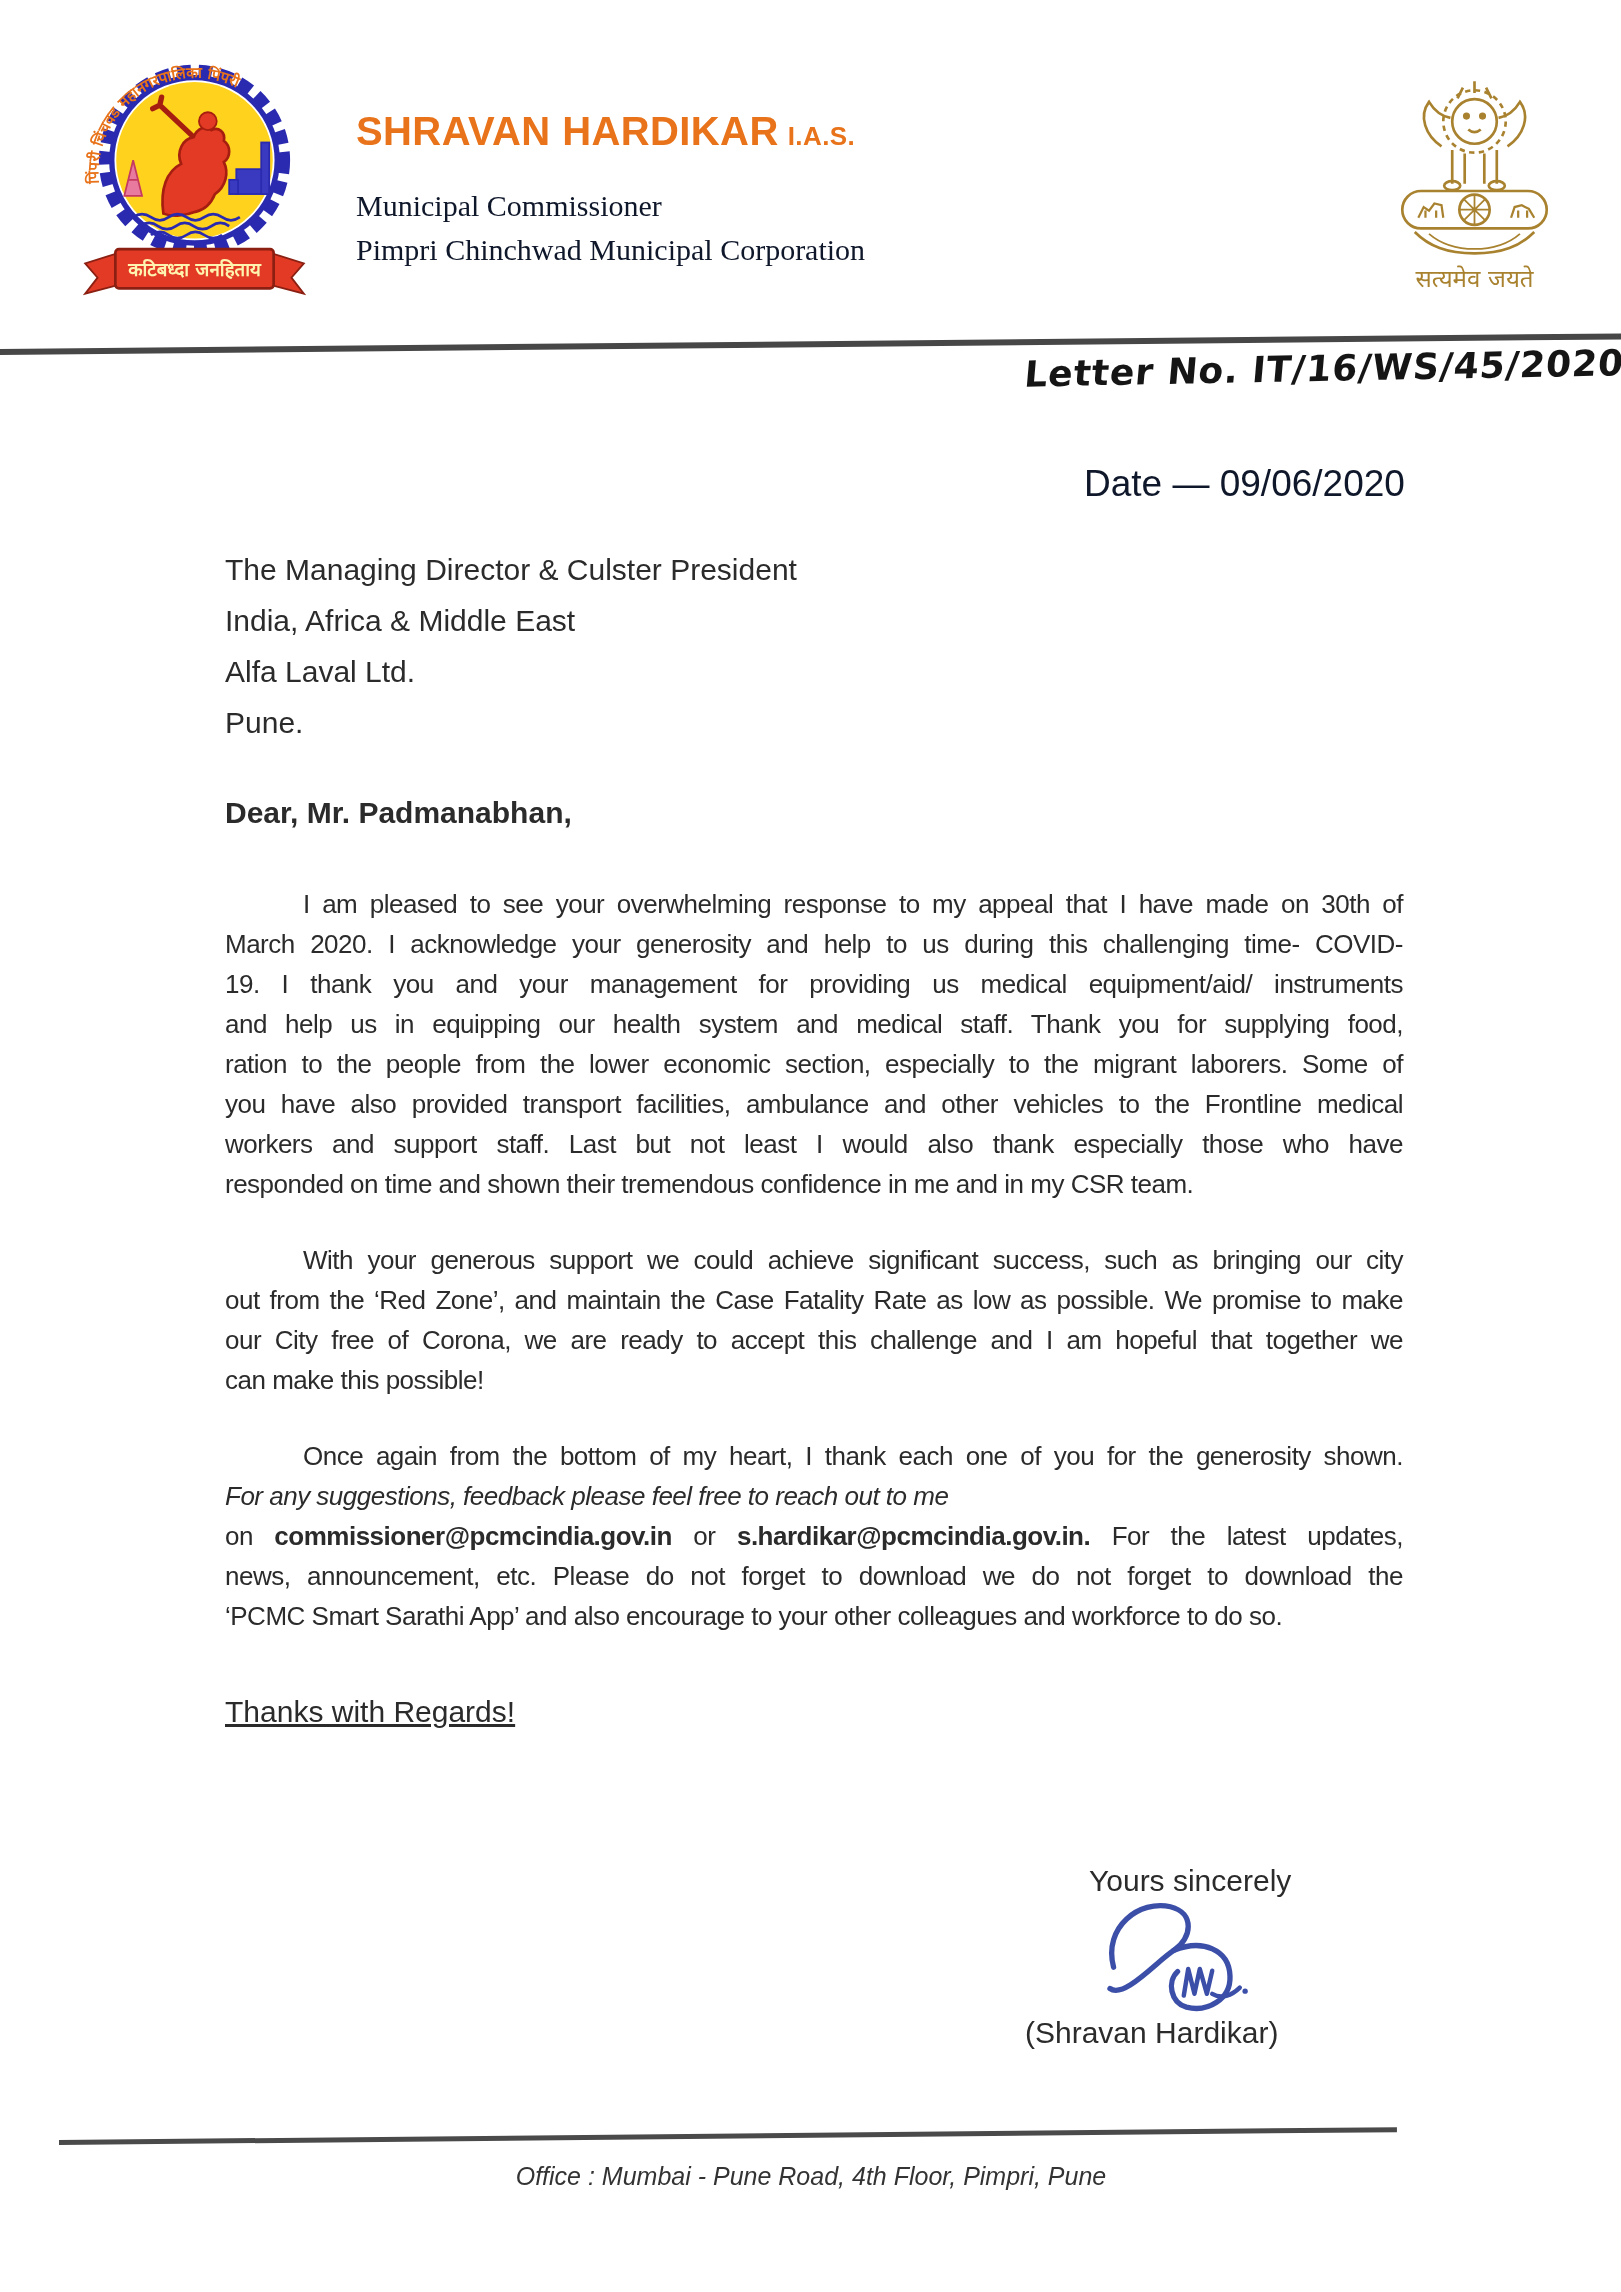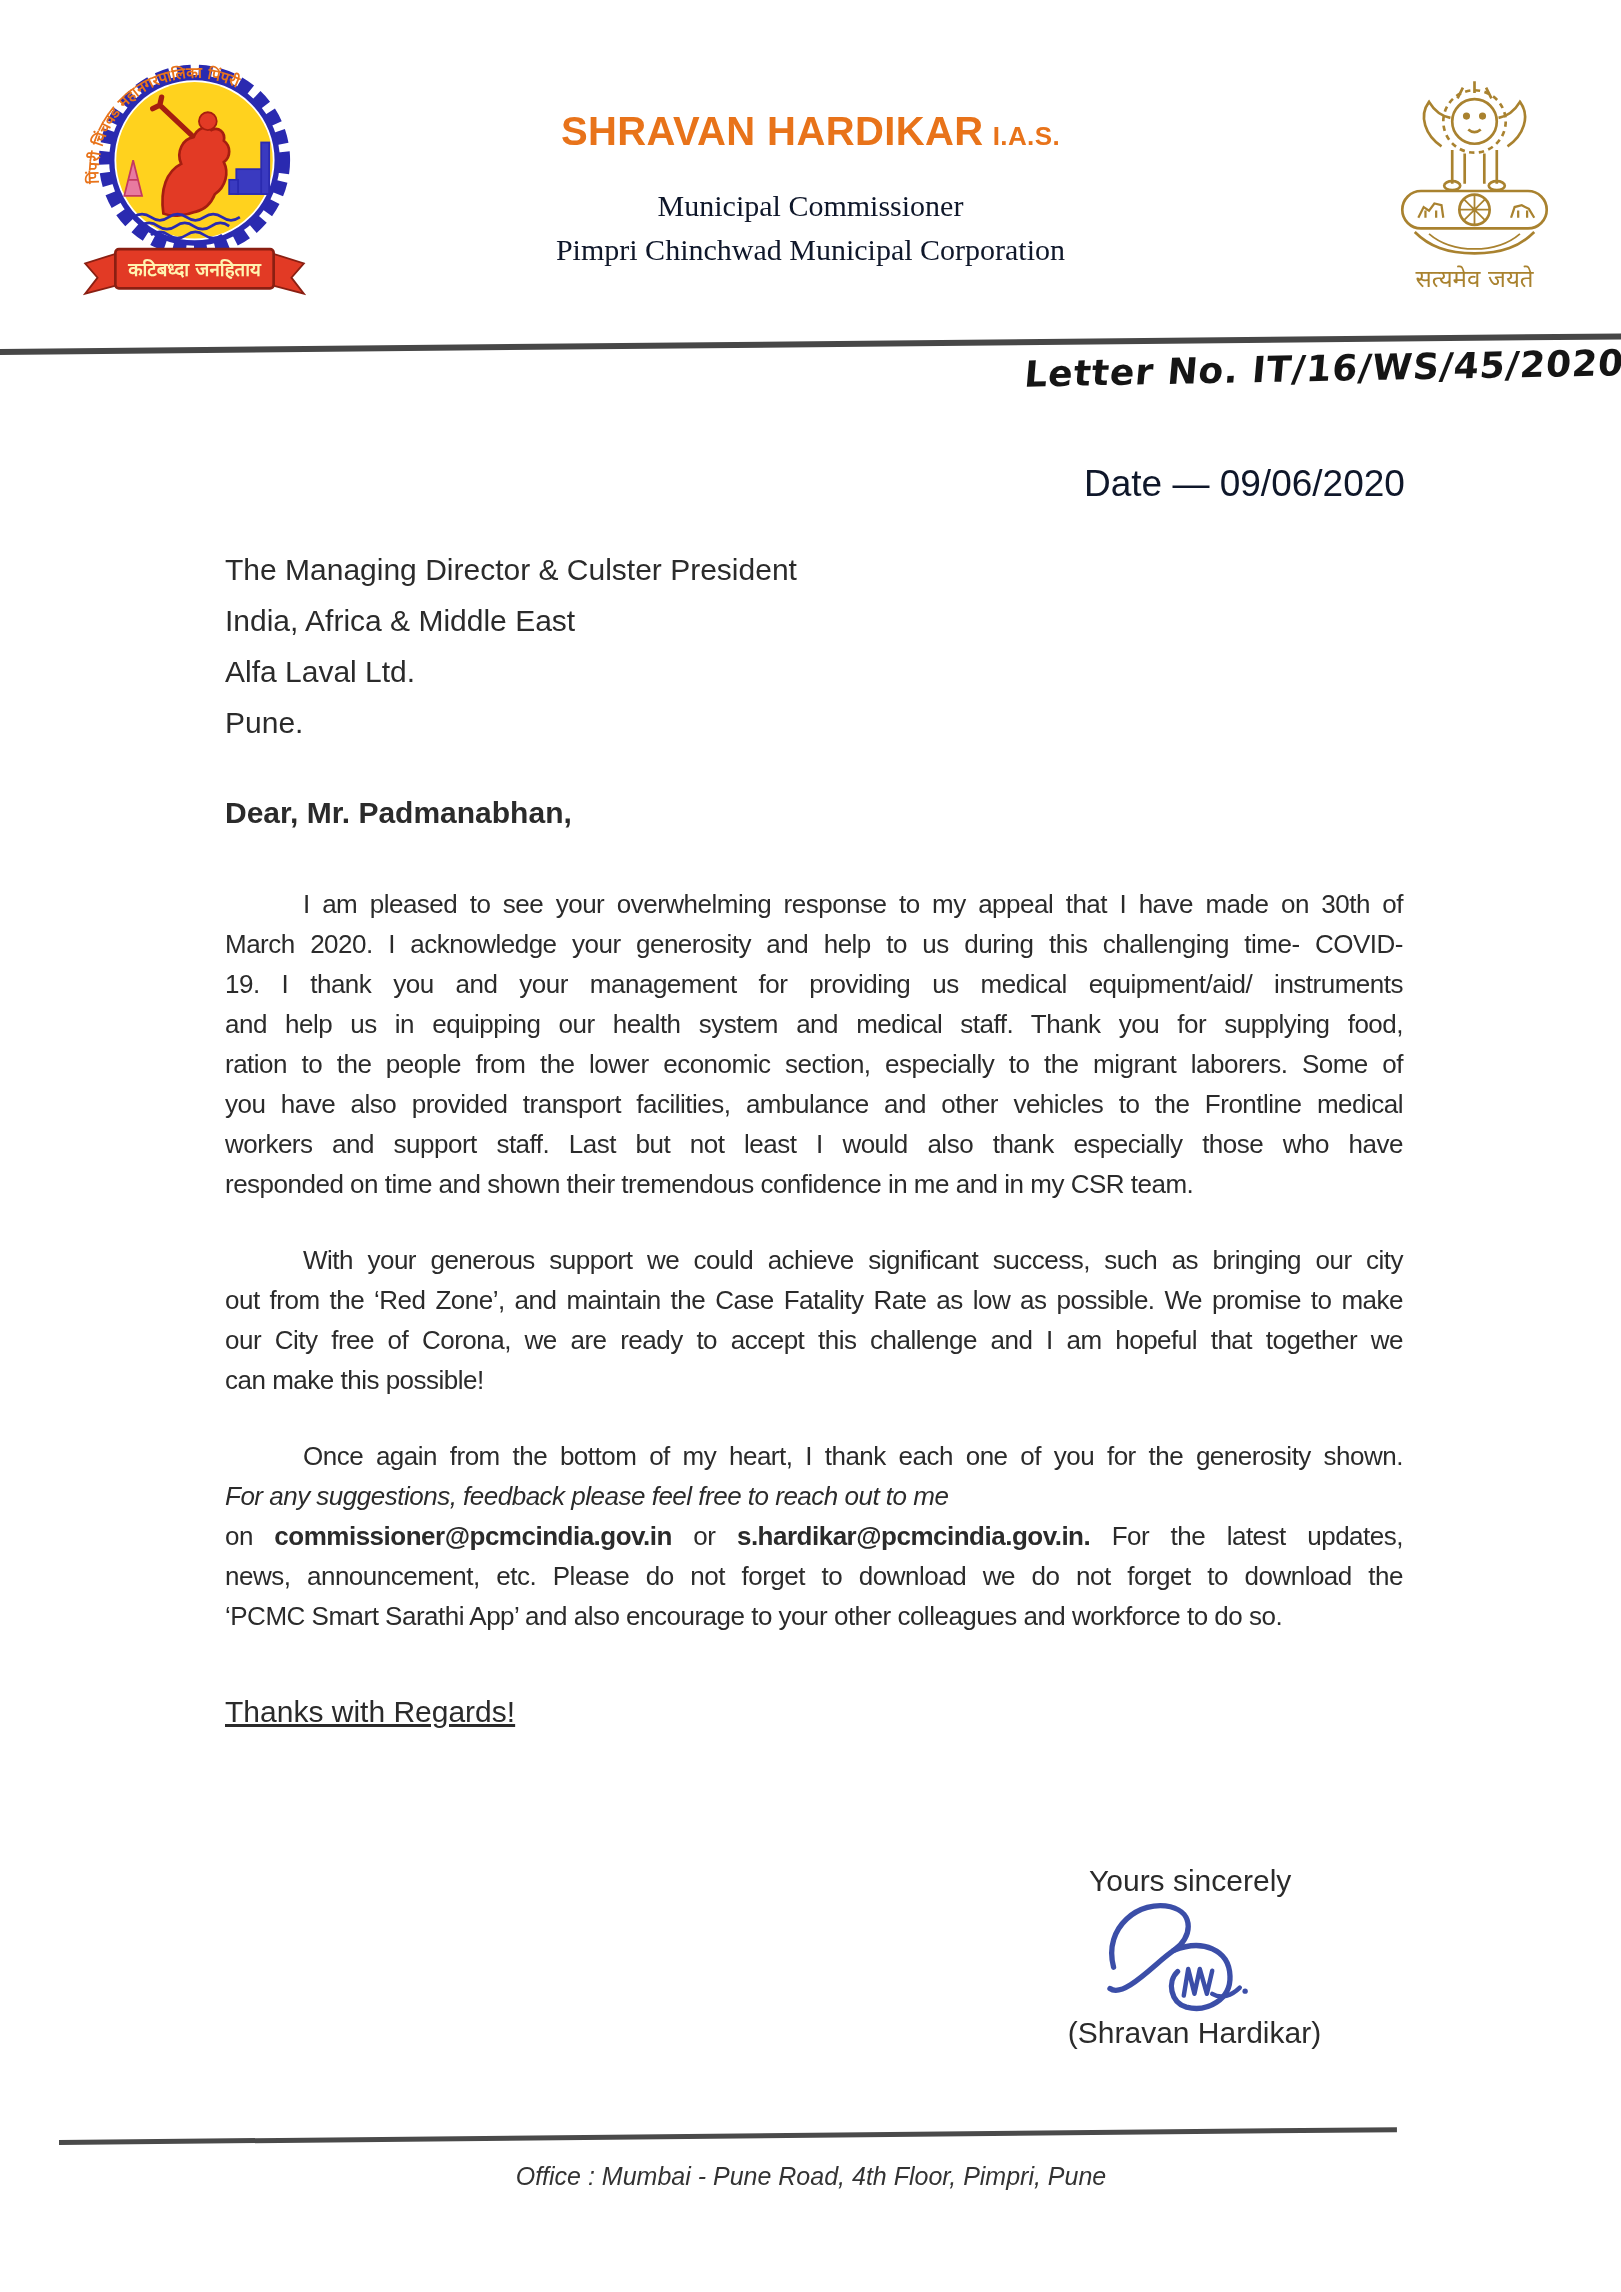--- a/index.html
+++ b/index.html
@@ -6,21 +6,21 @@
   .page {
     position:relative; width:1622px; height:2293px; margin:0 auto;
     background:#ffffff; overflow:hidden;
     font-family:"Liberation Sans", sans-serif; color:#2b2b2b;
   }
 
   
   .pcmc-logo { position:absolute; left:78px; top:46px; }
   .emblem    { position:absolute; left:1379px; top:43px; }
 
-  .header-text { position:absolute; left:356px; top:109px; width:909px; text-align:center; }
+  .header-text { position:absolute; left:356px; top:109px; width:909px; }
   .name-line { font-size:40px; font-weight:bold; color:#e8731a; letter-spacing:0.4px; white-space:nowrap; }
   .name-suffix { font-size:26px; font-weight:bold; margin-left:9px; }
   .sub-lines { margin-top:30px; font-family:"Liberation Serif", serif; font-size:30px; line-height:44px; color:#0f172a; }
 
   .rule-top {
     position:absolute; left:-3.6px; top:349px; width:1631px; height:6.2px;
     background:#474747; transform:rotate(-0.55deg); transform-origin:left center;
   }
   .rule-bottom {
     position:absolute; left:59px; top:2140px; width:1338px; height:4.5px;
@@ -51,21 +51,21 @@
   .para .line { text-align:justify; text-align-last:justify; }
   .para .line:last-child { text-align-last:left; }
   .para .line:first-child { text-indent:78px; }
   #para3 .line:nth-child(2) { text-align-last:left;font-style:italic; }
   .b { font-weight:bold; }
 
   
   .thanks    { position:absolute; left:225px;  top:1695px; font-size:30px;text-decoration:underline; }
   .sincerely { position:absolute; left:1089px; top:1864px; font-size:30px; }
   .signature { position:absolute; left:1094px; top:1894px; }
-  .signer    { position:absolute; left:1025px; top:2016px; width:339px; text-align:center; font-size:30px; }
+  .signer    { position:absolute; left:1025px; top:2016px; width:339px; font-size:30px; }
 
   .footer-text { position:absolute; left:0; top:2162px; width:1622px; text-align:center; font-size:25px; color:#333;font-style:italic; }
 </style>
 </head>
 <body>
 
 <div class="page">
 
   <div class="pcmc-logo">
     <svg width="233" height="257" viewBox="0 0 262 288">

